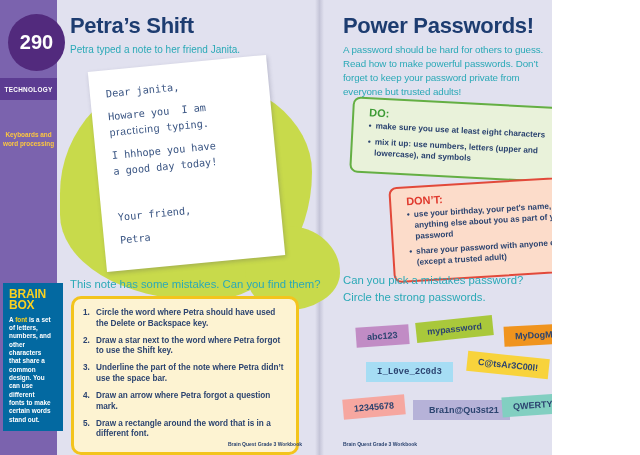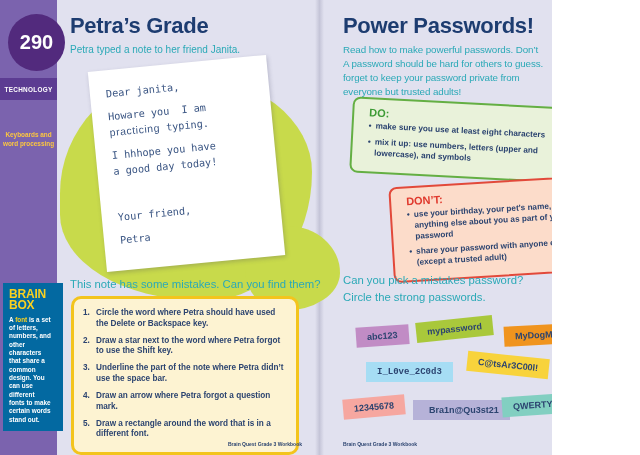--- a/index.html
+++ b/index.html
@@ -120,21 +120,21 @@
   <div class="tech-band band-left">
     <span>TECHNOLOGY</span>
   </div>
   <div class="tech-band band-right">
     <span>TECHNOLOGY</span>
   </div>
 
   <div class="topic topic-left">Keyboards and word processing</div>
   <div class="topic topic-right">Cybersecurity and passwords</div>
 
-  <div class="page-title t-left">Petra’s Grade</div>
+  <div class="page-title t-left">Petra’s Shift</div>
   <div class="subtitle teal">Petra typed a note to her friend Janita.</div>
 
   <div class="blob"></div>
 
   <div class="paper">
     <div class="note-line gap8">Dear janita,</div>
     <div class="note-line">Howare you  I am</div>
     <div class="note-line gap8"><span class="alt-font">practicing</span><span> typing.</span></div>
     <div class="note-line">I hhhope you have</div>
     <div class="note-line gap30">a good day today!</div>
@@ -164,22 +164,22 @@
         </li>
       <li>
           <span class="tnum">5.</span>
           <span class="task-text">Draw a rectangle around the word that is in a different font.</span>
         </li>
     </ol>
   </div>
 
   <div class="page-title t-right">Power Passwords!</div>
   <div class="intro teal">
+    <div>A password should be hard for others to guess.</div>
     <div>Read how to make powerful passwords. Don’t</div>
-    <div>A password should be hard for others to guess.</div>
     <div>forget to keep your password private from</div>
     <div>everyone but trusted adults!</div>
   </div>
 
   <div class="notebox dobox">
     <div class="box-label do-label">DO:</div>
     <ul class="bullets">
       <li>make sure you use at least eight characters</li>
       <li>mix it up: use numbers, letters (upper and lowercase), and symbols</li>
     </ul>

